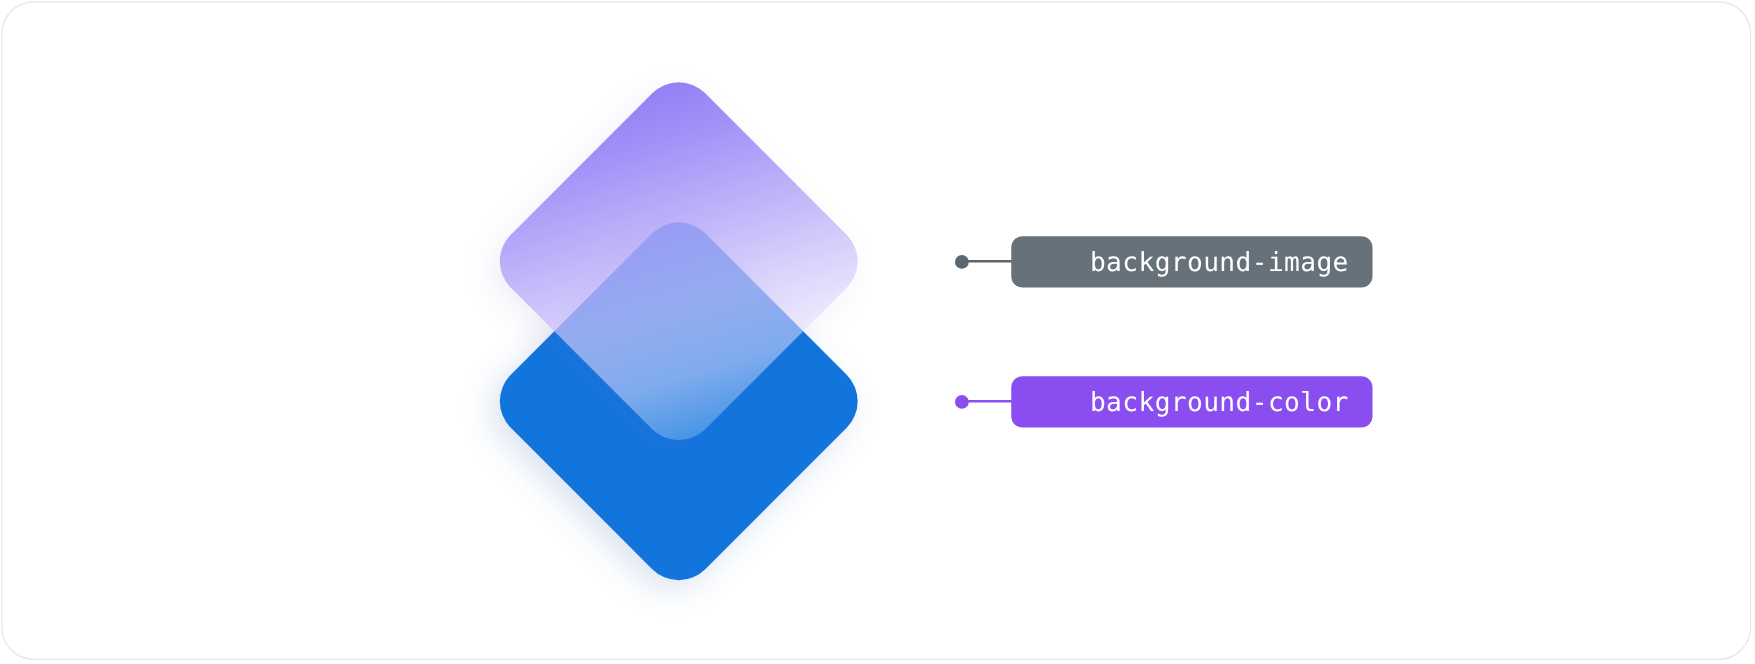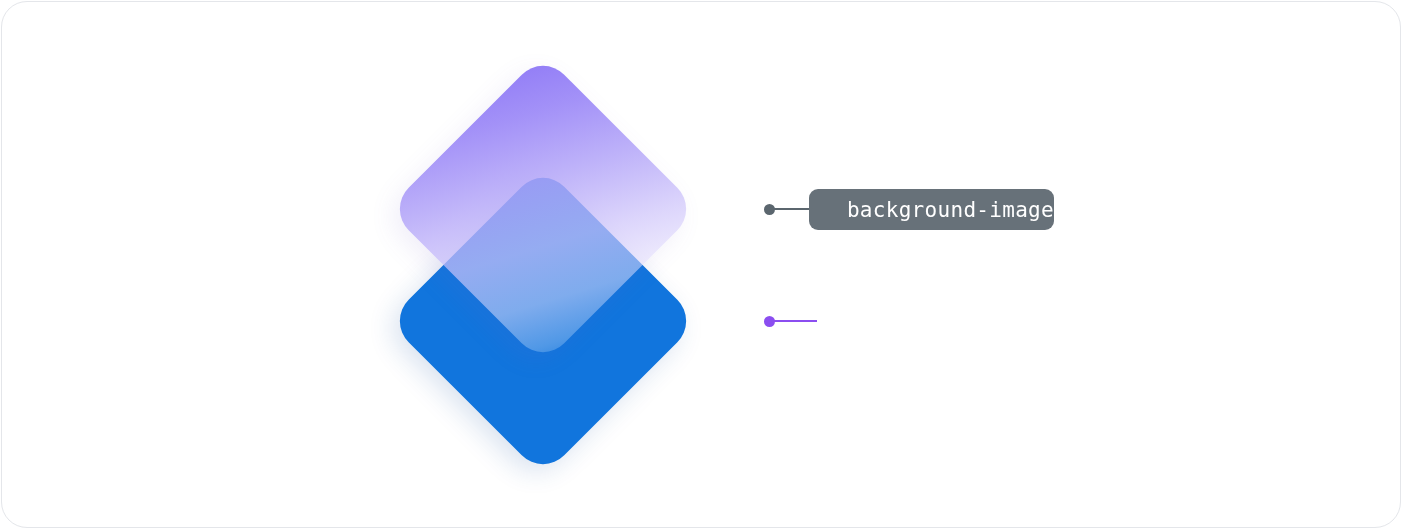--- a/index.html
+++ b/index.html
@@ -102,26 +102,27 @@
   .connector-color .conn-line { background: #8b4ef0; width: 45px; }
 
   
   .badge {
     position: absolute;
     width: 245px;
     height: 41px;
     border-radius: 9px;
     display: flex;
     align-items: center;
-    justify-content: flex-end;
+    justify-content: center;
     font-family: "DejaVu Sans Mono", "Liberation Mono", monospace;
     font-size: 21px;
     letter-spacing: 0.3px;
     color: #ffffff;
     white-space: nowrap;
+    padding-left: 44px;
   }
   .badge-image { left: 809px; top: 189px; background: #677179; }
   .badge-color { left: 809px; top: 301px; background: #8a4ef0; }
 </style>
 </head>
 <body>
 
 <div id="canvas">
 
   <div class="card-frame"></div>
@@ -136,14 +137,17 @@
     <span class="conn-line"></span>
   </div>
   <div class="badge badge-image">
     <span>background-image</span>
   </div>
 
   <div class="connector connector-color" style="left:764px; top:321px;">
     <span class="conn-dot"></span>
     <span class="conn-line"></span>
   </div>
+  <div class="badge badge-color">
+    <span>background-color</span>
+  </div>
 
 </div>
 
 </body></html>

